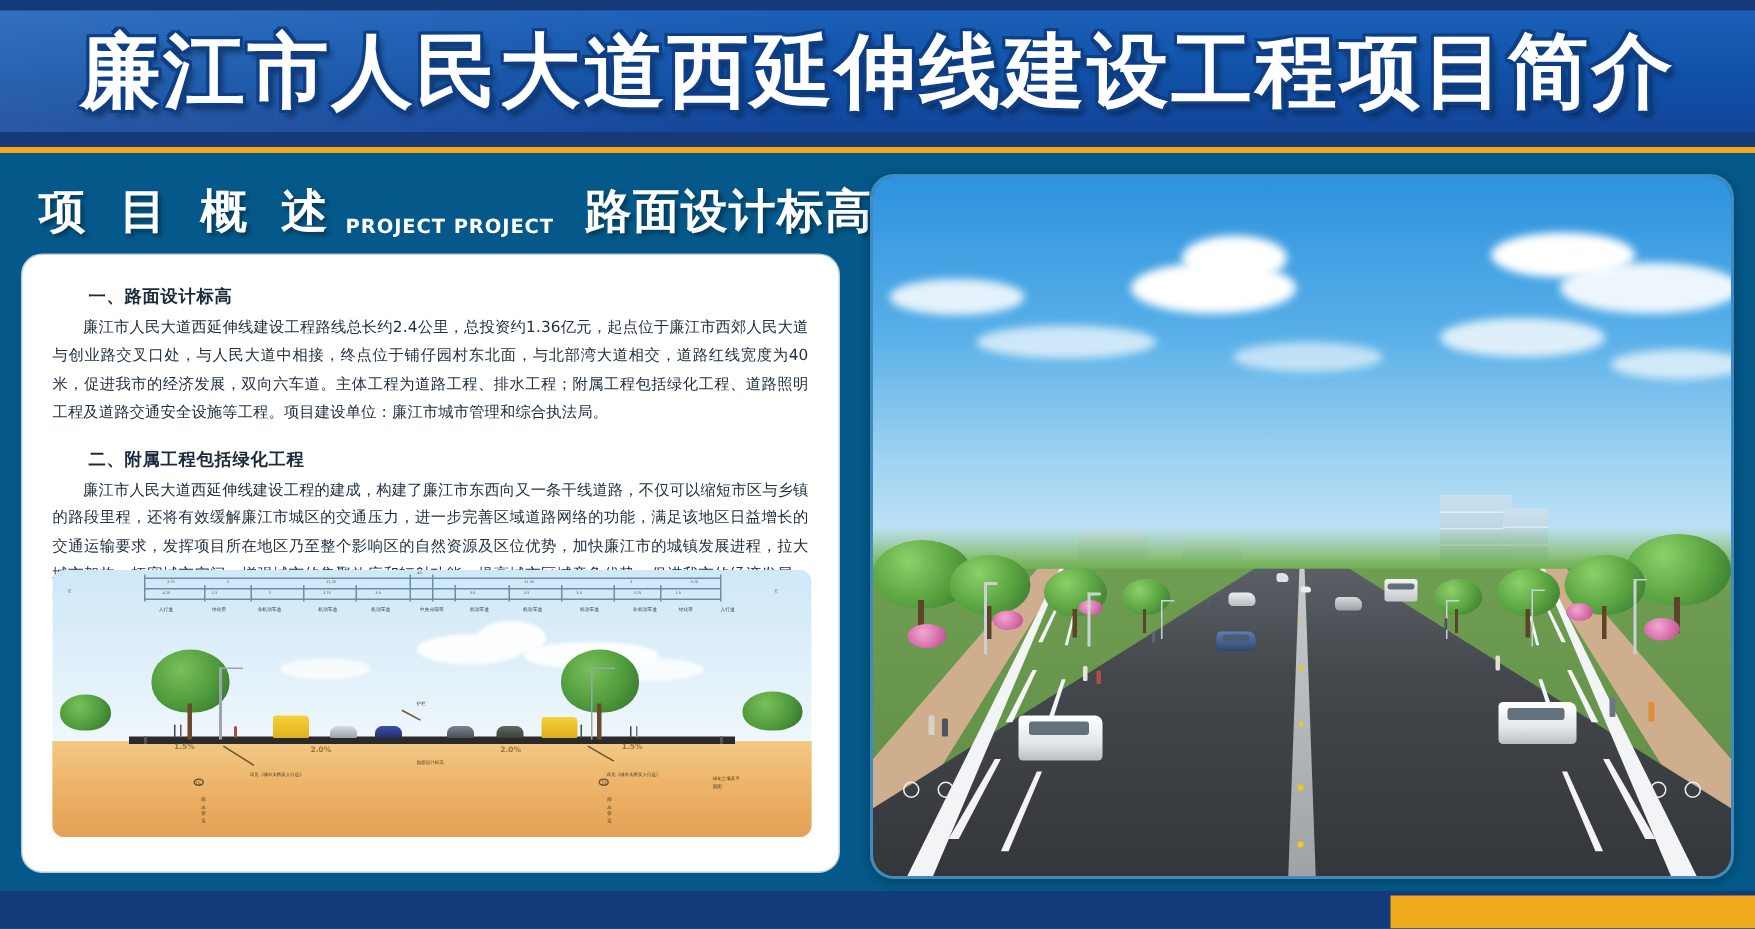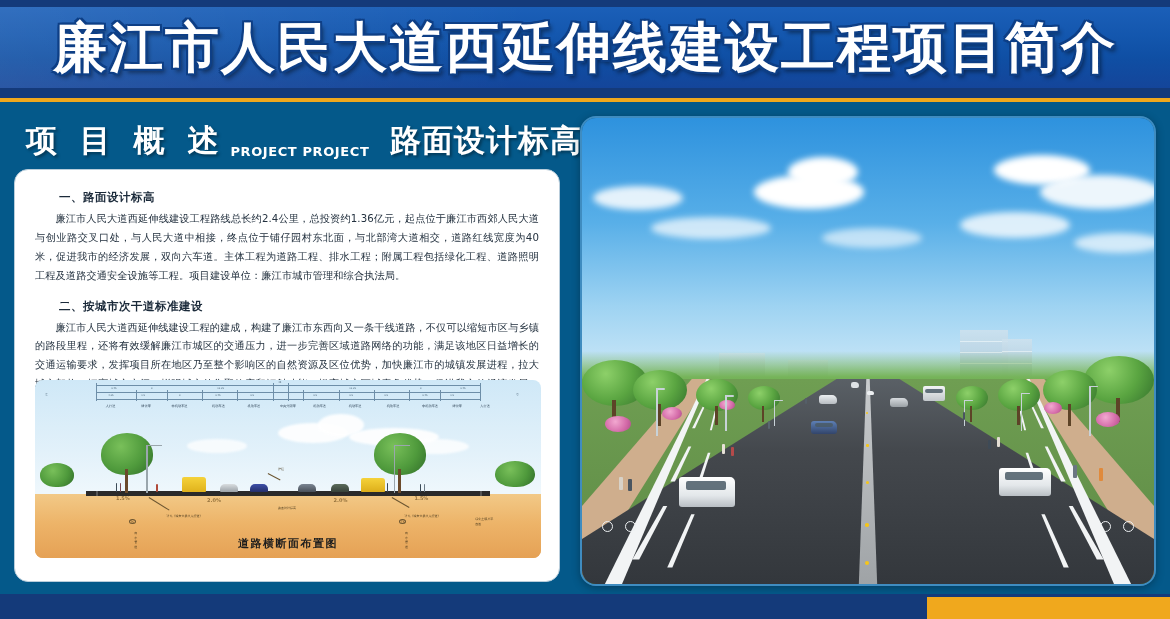--- a/index.html
+++ b/index.html
@@ -157,21 +157,21 @@
     <div class="sec-head" id="head-render">
       <span class="sec-cn">路面设计标高</span>
       <span class="arrow-right">➡</span>
     </div>
 
     <div class="card">
 
       <div class="art-h">一、路面设计标高</div>
       <div class="art-p">廉江市人民大道西延伸线建设工程路线总长约2.4公里，总投资约1.36亿元，起点位于廉江市西郊人民大道与创业路交叉口处，与人民大道中相接，终点位于铺仔园村东北面，与北部湾大道相交，道路红线宽度为40米，促进我市的经济发展，双向六车道。主体工程为道路工程、排水工程；附属工程包括绿化工程、道路照明工程及道路交通安全设施等工程。项目建设单位：廉江市城市管理和综合执法局。</div>
       <div class="gap"></div>
-      <div class="art-h">二、按城市次干道标准建设</div>
+      <div class="art-h">二、附属工程包括绿化工程</div>
       <div class="art-p">廉江市人民大道西延伸线建设工程的建成，构建了廉江市东西向又一条干线道路，不仅可以缩短市区与乡镇的路段里程，还将有效缓解廉江市城区的交通压力，进一步完善区域道路网络的功能，满足该地区日益增长的交通运输要求，发挥项目所在地区乃至整个影响区的自然资源及区位优势，加快廉江市的城镇发展进程，拉大城市架构，拓宽城市空间，增强城市的集聚效应和辐射功能，提高城市区域竞争优势，促进我市的经济发展、文化交流。</div>
 
       <div class="xsec">
 
         <div class="xs-sky">
           <div class="cloud" style="left:48%;top:38%;width:70px;height:20px;"></div>
           <div class="cloud" style="left:56%;top:30%;width:46px;height:22px;"></div>
           <div class="cloud" style="left:62%;top:42%;width:90px;height:18px;"></div>
           <div class="cloud" style="left:30%;top:52%;width:60px;height:14px;opacity:.75;"></div>
           <div class="cloud" style="left:72%;top:52%;width:70px;height:15px;opacity:.8;"></div>
@@ -279,21 +279,20 @@
         <div class="leader" style="left:22.5%;top:66%;width:24px;transform:rotate(32deg);"></div>
         <div class="callout" style="left:73%;top:75%;">详见《城市大桥及人行道》</div>
         <div class="leader" style="left:70.5%;top:66%;width:20px;transform:rotate(30deg);"></div>
         <div class="callout" style="left:87%;top:77%;width:20px;white-space:normal;line-height:1.5;">绿化土壤及平面图</div>
 
         <div class="pipe-mark" style="left:18.5%;top:78%;">TS</div>
         <div class="pipe-vtxt" style="left:19.5%;top:85%;">雨水管道</div>
         <div class="pipe-mark" style="left:72%;top:78%;">TS</div>
         <div class="pipe-vtxt" style="left:73%;top:85%;">雨水管道</div>
 
-        <div class="xsec-cap">道路横断面布置图</div>
       </div>
     </div>
 
     <div class="photo">
 
       <div class="ph-sky">
         <div class="pcloud" style="left:30%;top:22%;width:110px;height:34px;"></div>
         <div class="pcloud" style="left:36%;top:15%;width:70px;height:30px;"></div>
         <div class="pcloud" style="left:72%;top:14%;width:96px;height:30px;"></div>
         <div class="pcloud" style="left:80%;top:22%;width:120px;height:34px;opacity:.9;"></div>

